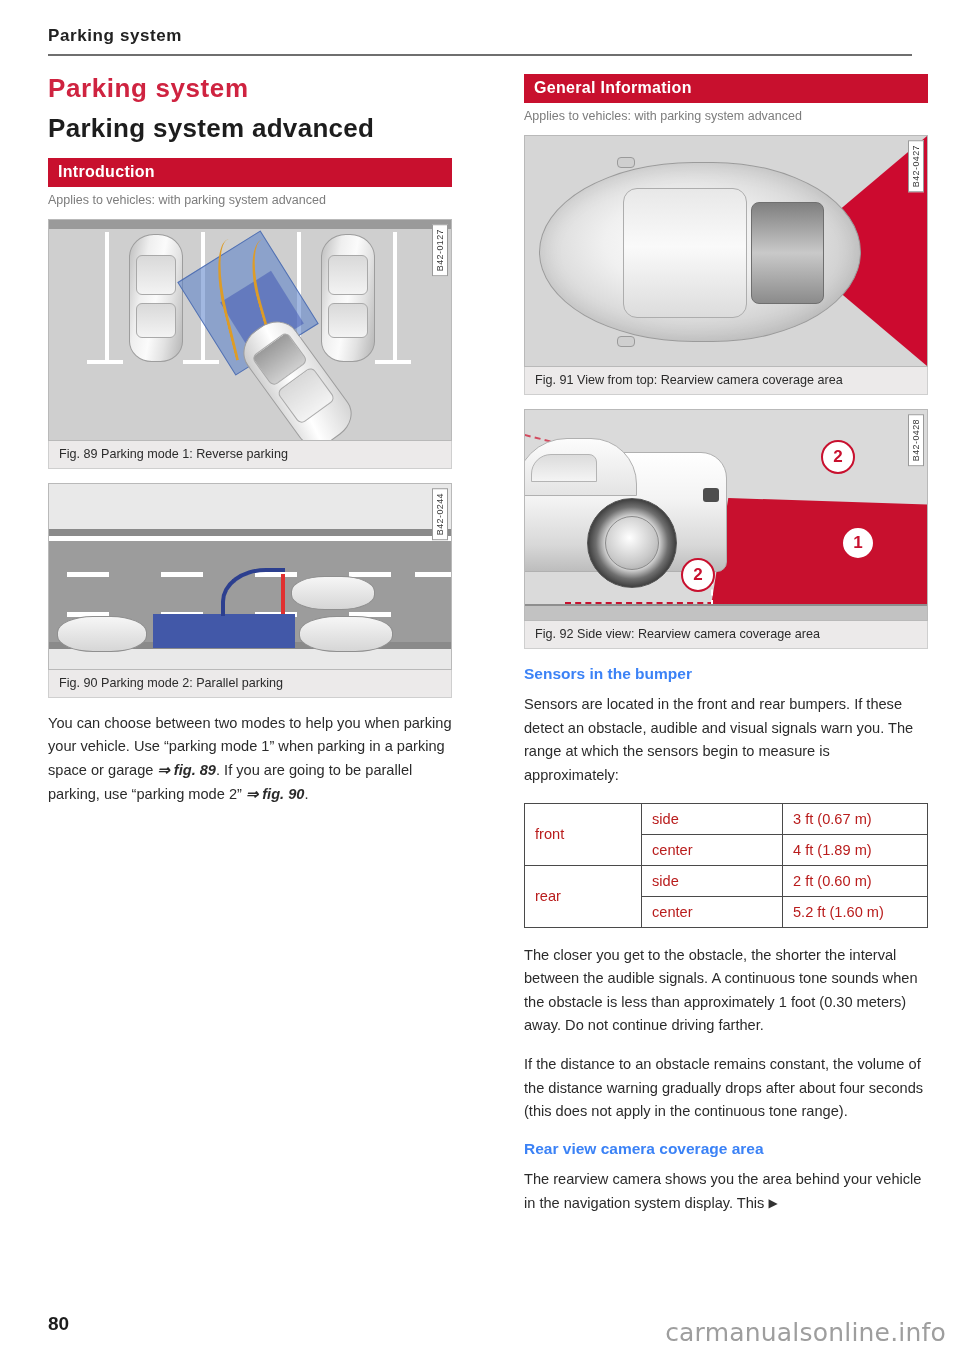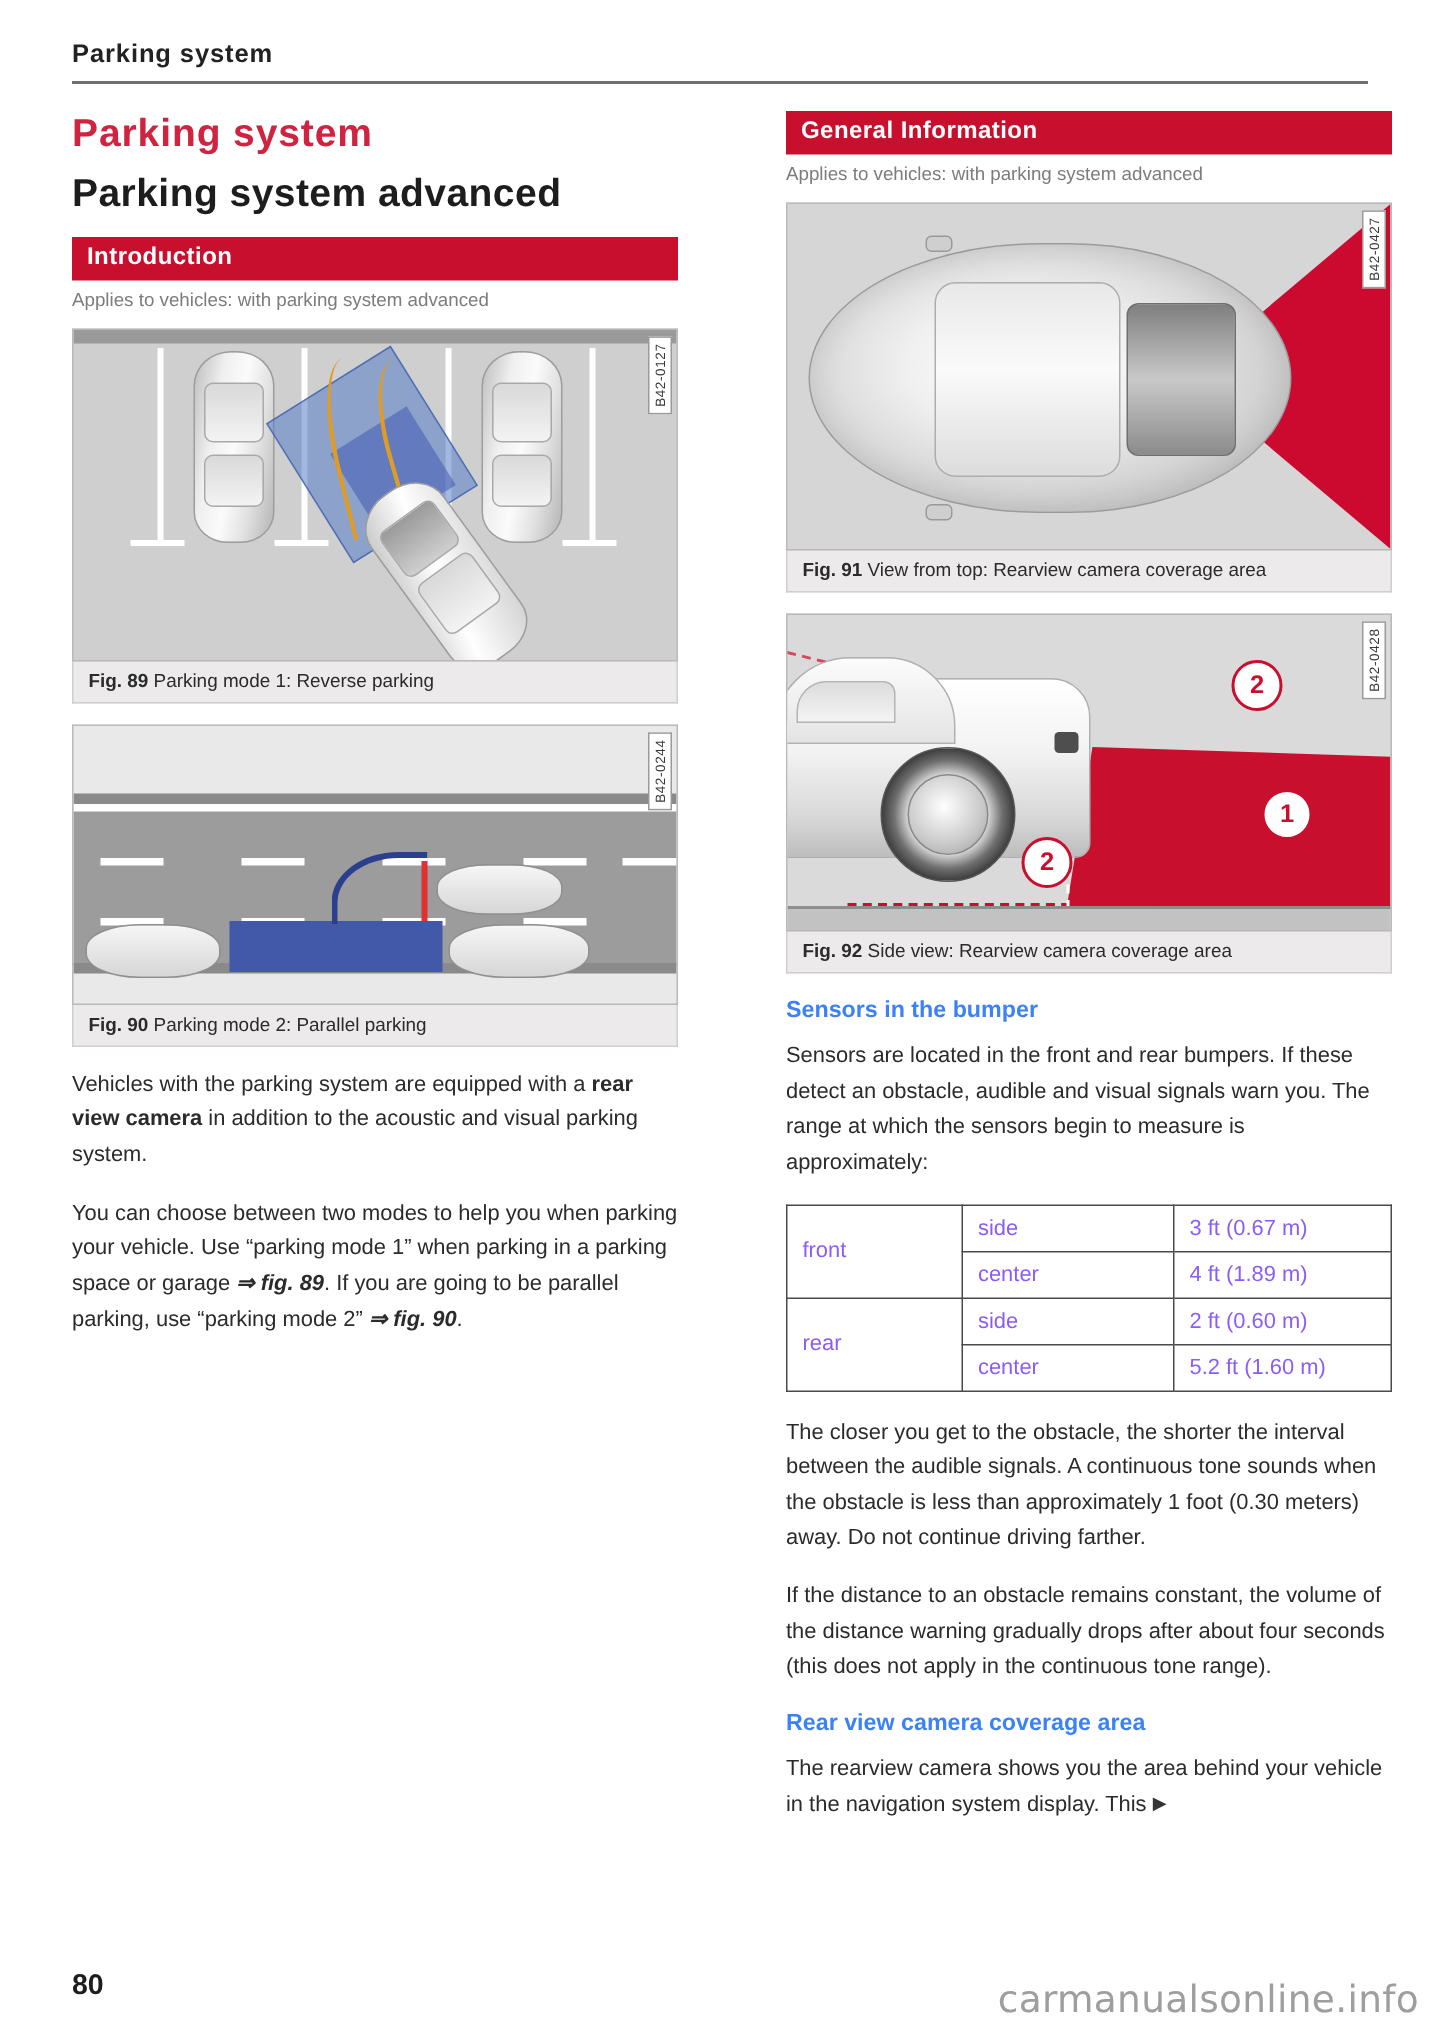--- a/index.html
+++ b/index.html
@@ -97,21 +97,21 @@
     overflow: hidden;
   }
   .fig-cap {
     background: #eceaea;
     border: 1px solid #cfcfcf;
     border-top: none;
     font-size: 12.6px;
     padding: 6px 8px 7px 10px;
     color: #2b2b2b;
   }
-  .fig-cap b { font-weight: bold; text-align: right; }
+  .fig-cap b { font-weight: normal; text-align: right; }
   .code-tab {
     position: absolute;
     right: 3px; top: 4px;
     background: #ffffff;
     border: 1px solid #9a9a9a;
     color: #3a3a3a;
     font-size: 9px;
     letter-spacing: .4px;
     padding: 4px 2px;
     writing-mode: vertical-rl;
@@ -261,21 +261,21 @@
   
   table.spec {
     border-collapse: collapse;
     width: 404px;
     margin: 4px 0 16px 0;
     font-size: 14.6px;
   }
   table.spec td {
     border: 1px solid #4a4a4a;
     padding: 7px 10px;
-    color:#8b5cf6;
+    color:#b91c1c;
   }
   table.spec td.rowgroup { width: 96px; }
   table.spec td.mid { width: 120px; }
 
   
   .page-no {
     position:absolute;
     left:48px; bottom:26px;
     font-size:19px; font-weight:bold;
     color:#1d1d1d;
@@ -375,21 +375,20 @@
 
       <div class="code-tab">B42-0244</div>
     </div>
     <div class="fig-cap">
       <b>Fig. 90</b>
       <span>Parking mode 2: Parallel parking</span>
     </div>
   </div>
 
   <div id="left-paragraphs">
-      <p class="body"><span>Vehicles with the parking system are equipped with a </span><b>rear view camera</b><span> in addition to the acoustic and visual parking system.</span></p>
       <p class="body"><span>You can choose between two modes to help you when parking your vehicle. Use “parking mode 1” when parking in a parking space or garage </span><span class="xref">⇒ fig. 89</span><span>. If you are going to be parallel parking, use “parking mode 2” </span><span class="xref">⇒ fig. 90</span><span>.</span></p>
     </div>
 </div>
 
 <div class="col col-right">
 
   <div class="band">General Information</div>
   <div class="applies">Applies to vehicles: with parking system advanced</div>
 
   <div class="figure" id="fig91">

